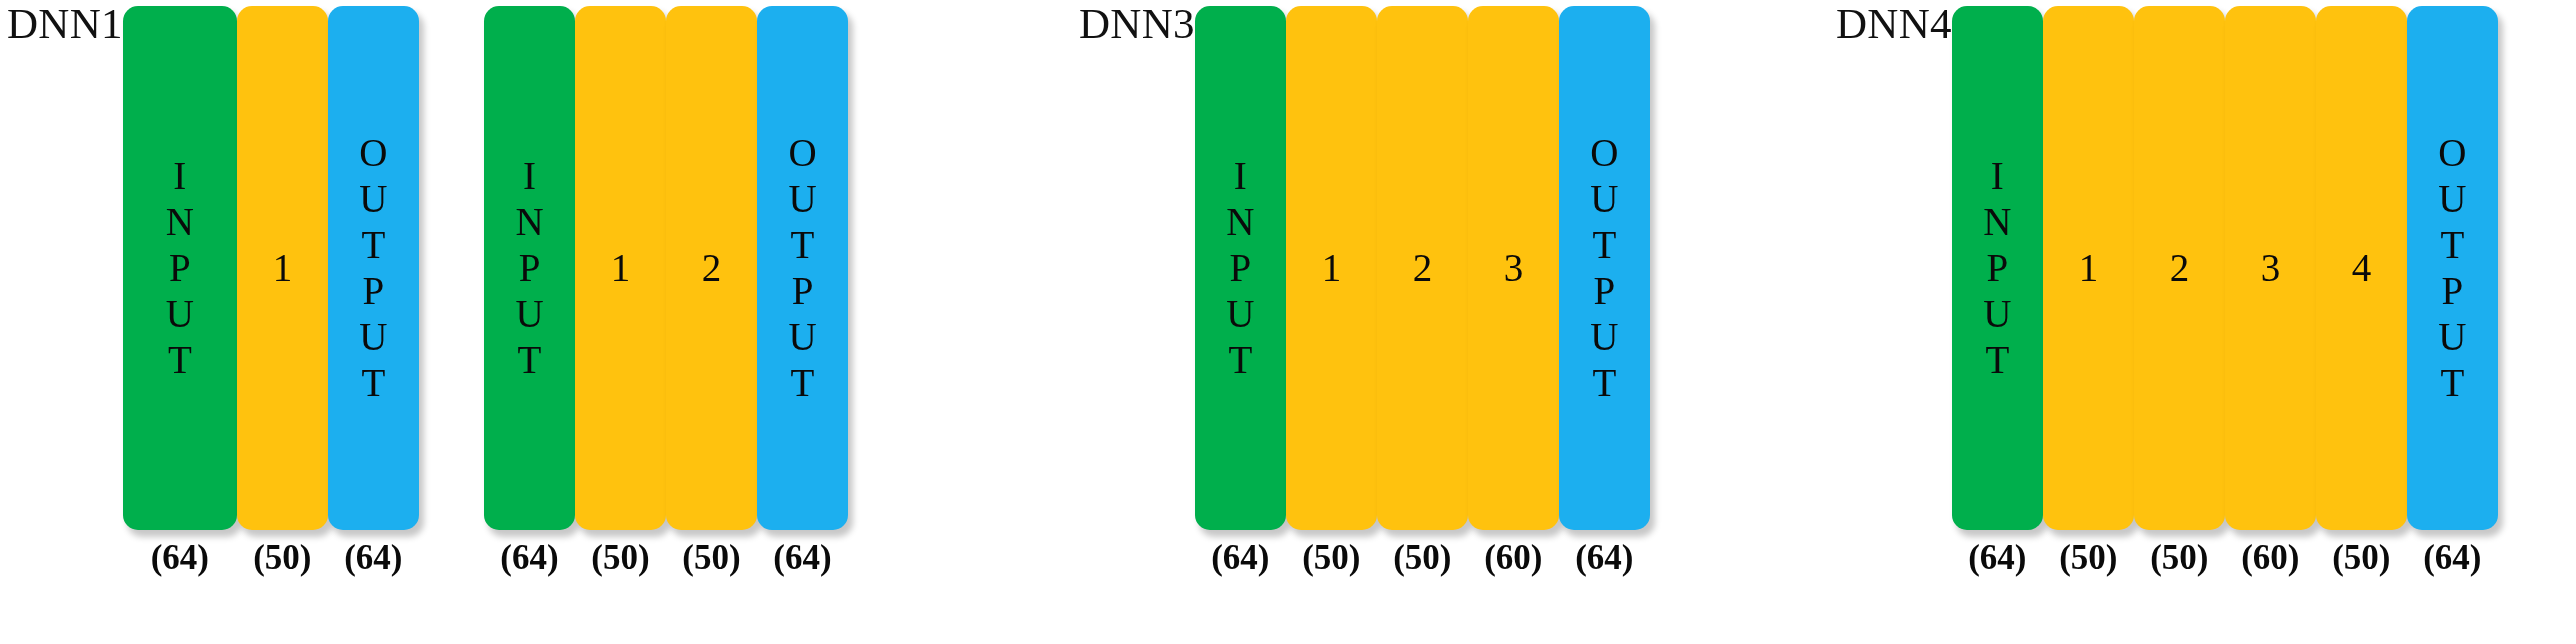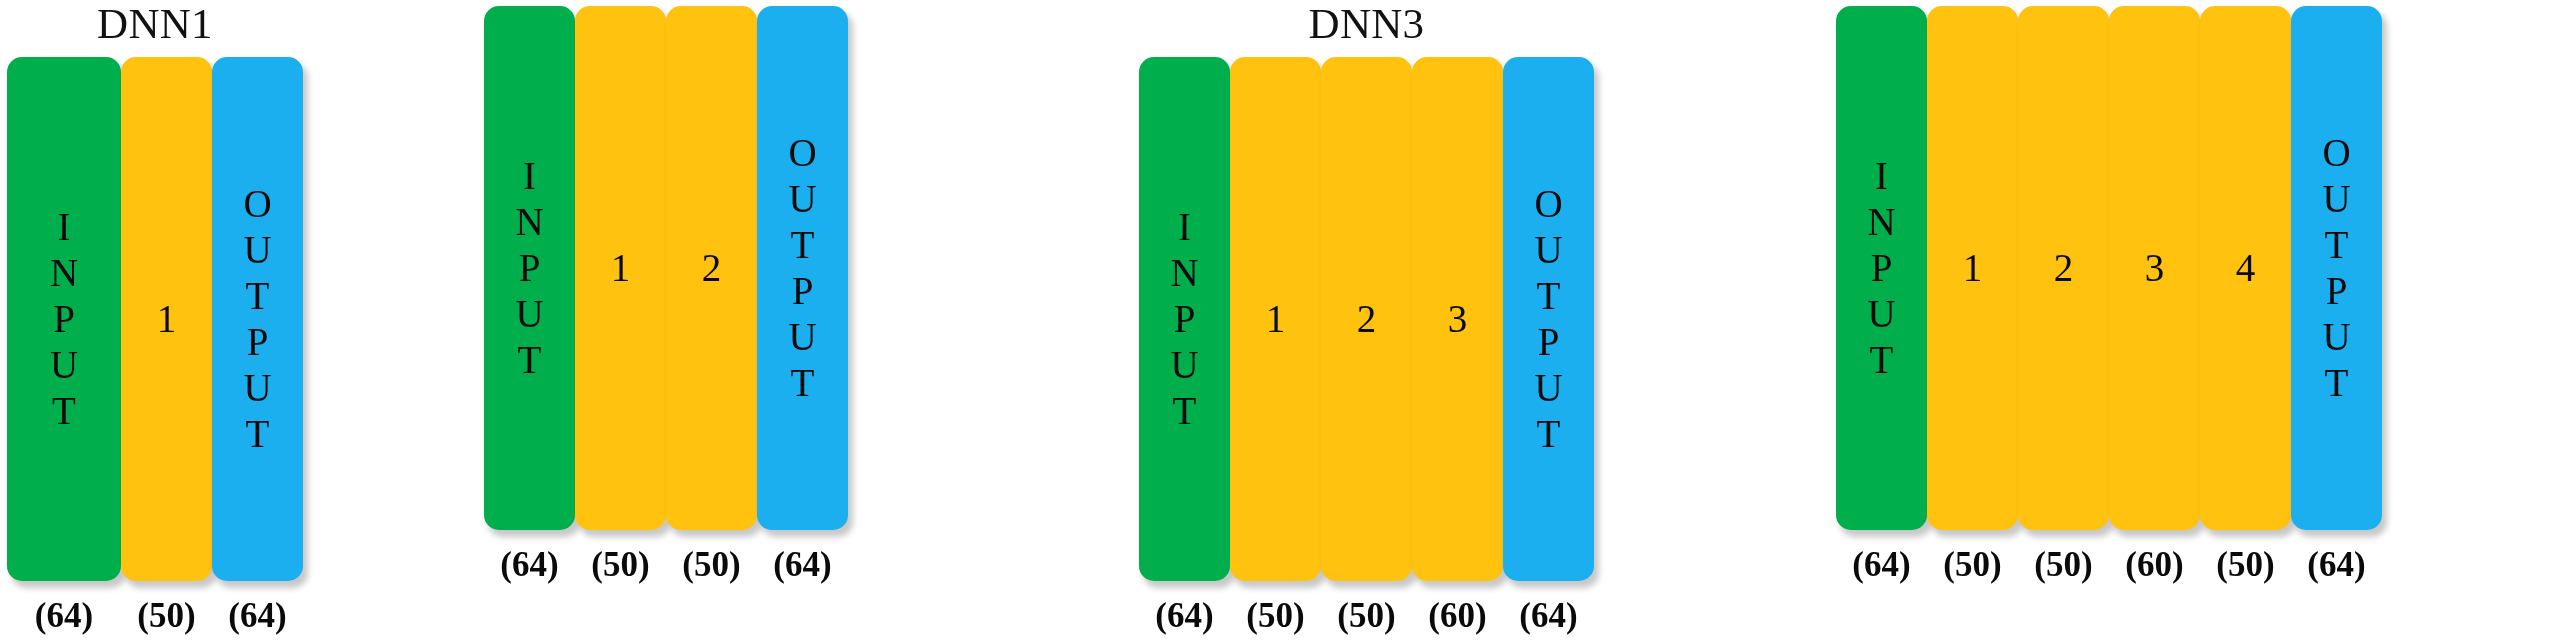--- a/index.html
+++ b/index.html
@@ -19,21 +19,21 @@
     width: 2576px;
     height: 644px;
     background: #ffffff;
   }
 
   .dnn-group {
     position: absolute;
     top: 0;
     height: 644px;
     display: flex;
-    flex-direction: column;
+    flex-direction: row;
     align-items: stretch;
   }
 
   .group-title {
     text-align: center;
     font-family: "Liberation Serif", "DejaVu Serif", serif;
     font-size: 43px;
     font-weight: 400;
     color: #111111;
     line-height: 48px;
@@ -92,21 +92,21 @@
 
   .block-label-single {
     font-family: "Liberation Serif", "DejaVu Serif", serif;
     font-size: 39px;
     color: #0a0a0a;
     text-align: center;
     line-height: 1;
   }
 
   .size-label {
-    margin-top: 15px;
+    margin-top: 8px;
     font-family: "Liberation Serif", "DejaVu Serif", serif;
     font-weight: bold;
     font-size: 35px;
     color: #0a0a0a;
     line-height: 39px;
     white-space: nowrap;
   }
 </style>
 </head>
 <body>
@@ -156,21 +156,21 @@
           <div class="size-label">(50)</div>
         </div>
         <div class="layer-col">
           <div class="layer-block output" style="width: 91px;">
             <div class="block-label-vertical"><span>O</span><span>U</span><span>T</span><span>P</span><span>U</span><span>T</span></div>
           </div>
           <div class="size-label">(64)</div>
         </div>
       </div>
     </div>
-    <div class="dnn-group" style="left: 1139px;">
+    <div class="dnn-group" style="left: 1079px;">
       <div class="group-title">DNN3</div>
       <div class="layers-row">
         <div class="layer-col">
           <div class="layer-block input" style="width: 91px;">
             <div class="block-label-vertical"><span>I</span><span>N</span><span>P</span><span>U</span><span>T</span></div>
           </div>
           <div class="size-label">(64)</div>
         </div>
         <div class="layer-col">
           <div class="layer-block hidden" style="width: 91px;">
@@ -192,20 +192,21 @@
         </div>
         <div class="layer-col">
           <div class="layer-block output" style="width: 91px;">
             <div class="block-label-vertical"><span>O</span><span>U</span><span>T</span><span>P</span><span>U</span><span>T</span></div>
           </div>
           <div class="size-label">(64)</div>
         </div>
       </div>
     </div>
     <div class="dnn-group" style="left: 1836px;">
+      <div class="group-title">DNN4</div>
       <div class="layers-row">
         <div class="layer-col">
           <div class="layer-block input" style="width: 91px;">
             <div class="block-label-vertical"><span>I</span><span>N</span><span>P</span><span>U</span><span>T</span></div>
           </div>
           <div class="size-label">(64)</div>
         </div>
         <div class="layer-col">
           <div class="layer-block hidden" style="width: 91px;">
             <div class="block-label-single">1</div>

